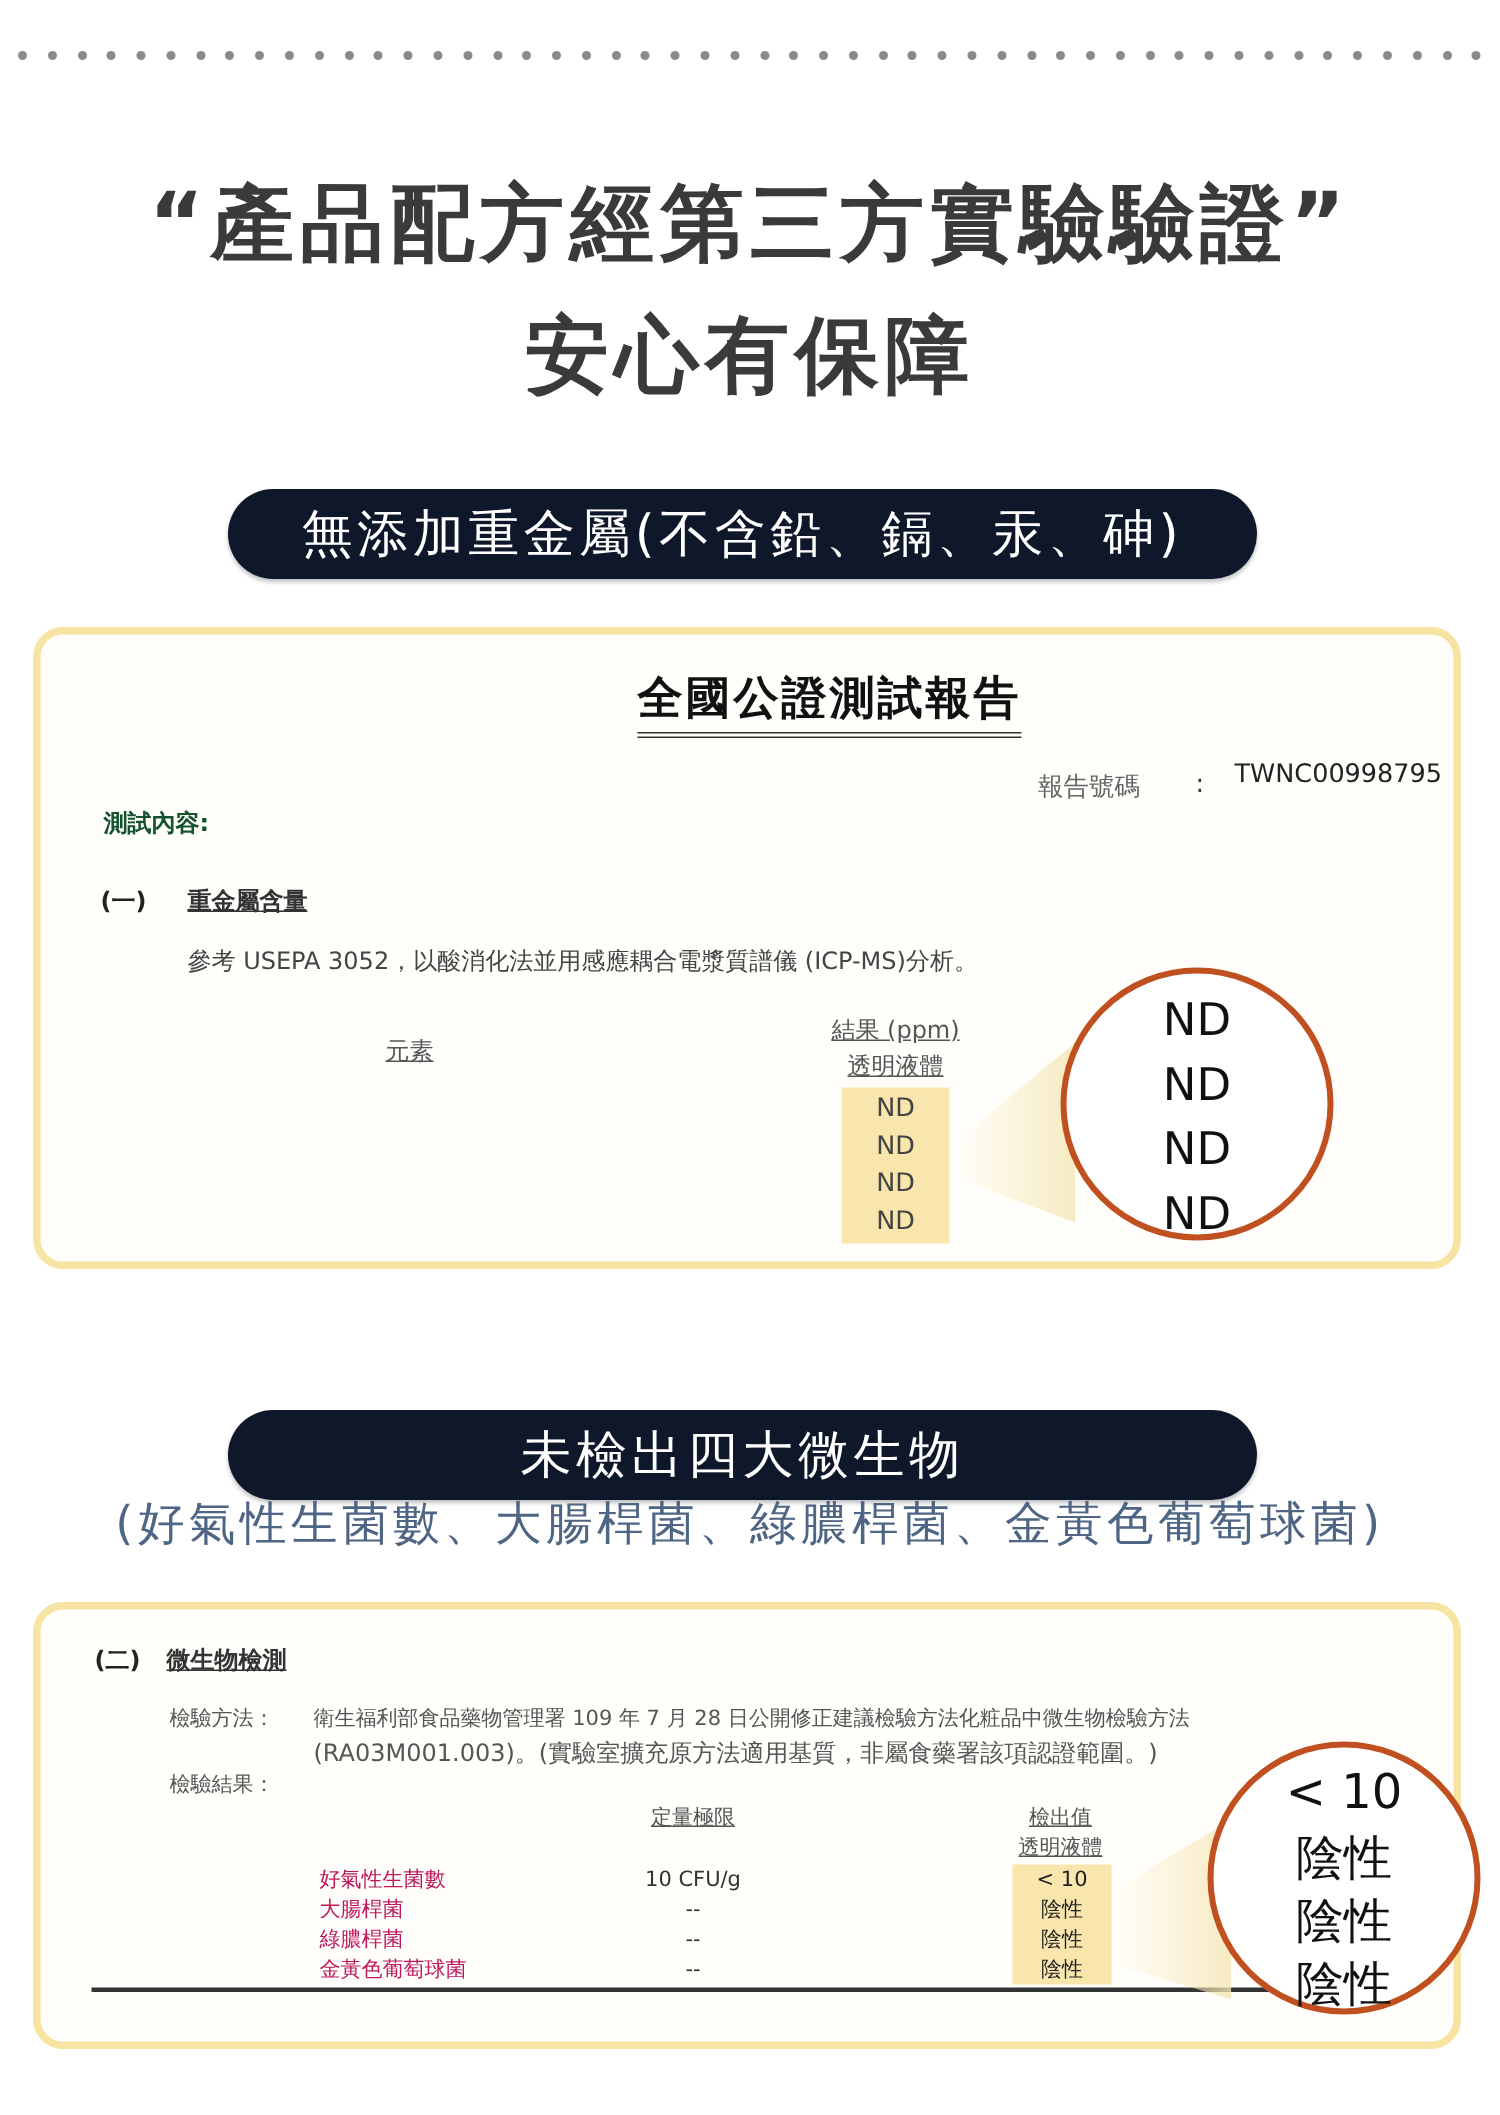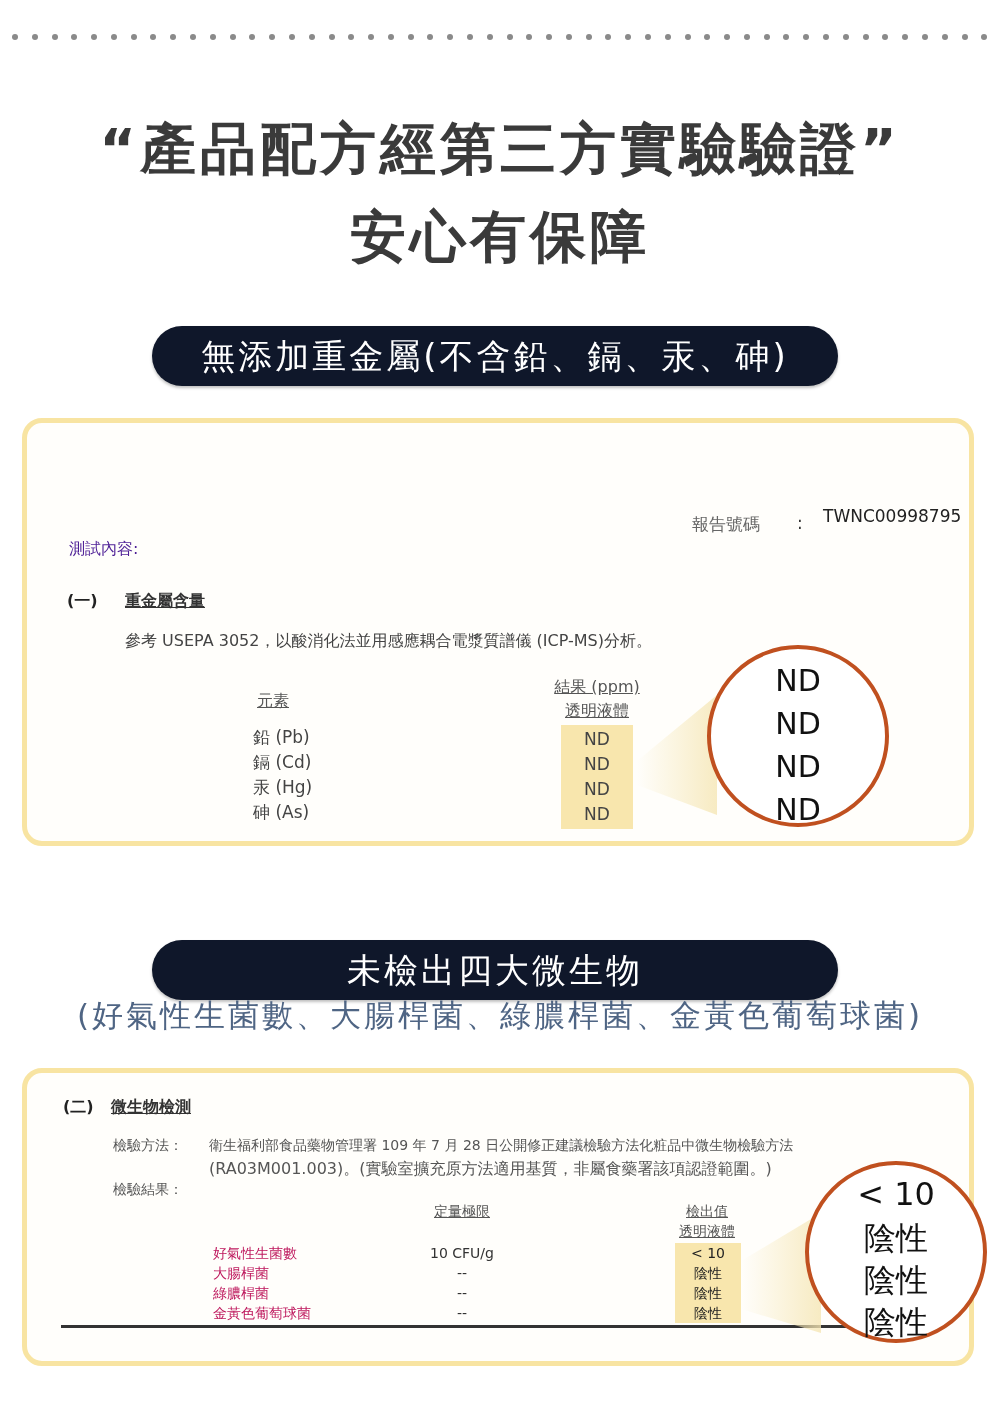--- a/index.html
+++ b/index.html
@@ -23,21 +23,21 @@
   .card { position: absolute; border: 5px solid #f8e4a2; border-radius: 20px; background: #fffefb; }
   .card.c1 { left: 22px; top: 418px; width: 952px; height: 428px; }
   .card.c2 { left: 22px; top: 1068px; width: 952px; height: 298px; }
 
   .abs { position: absolute; }
   .report-title { left: 398px; top: 22px; font-size: 30px; font-weight: bold; color: #111; letter-spacing: 2px;
                   border-bottom: 4px double #333; padding-bottom: 2px; }
   .report-no-label { left: 665px; top: 90px; font-size: 17px; color: #666; }
   .report-no-colon { left: 770px; top: 90px; font-size: 17px; color: #333; }
   .report-no { left: 796px; top: 83px; font-size: 17px; color: #222; }
-  .test-content { left: 42px; top: 116px; font-size: 16px; color: #4c1d95; }
+  .test-content { left: 42px; top: 116px; font-size: 16px; color: #14532d; font-weight: bold; }
   .sec-label { font-size: 16px; color: #222; font-weight: bold; }
   .sec-title { font-size: 16px; color: #333; text-decoration: underline; font-weight: bold; }
   .method { left: 98px; top: 208px; font-size: 16px; color: #444; }
   .highlight-title { left: 696px; top: 170px; font-size: 29px; color: #c8532a; font-weight: bold; letter-spacing: 1px; }
 
   .col-head { font-size: 16px; color: #555; text-decoration: underline; text-align: center; }
   .elem { font-size: 17px; color: #444; line-height: 25px; }
   .nd-col { background: #f8e6ad; text-align: center; font-size: 16px; color: #222; }
 
   .circle { position: absolute; border: 4px solid #c0501f; border-radius: 50%; background: #fff; }
@@ -104,40 +104,35 @@
     <span></span>
     <span></span>
   </div>
 
 <div class="headline l1">“產品配方經第三方實驗驗證”</div>
 <div class="headline l2">安心有保障</div>
 
 <div class="pill p1">無添加重金屬(不含鉛、鎘、汞、砷)</div>
 
 <div class="card c1">
+  <div class="abs report-title">全國公證測試報告</div>
   <div class="abs report-no-label">報告號碼</div>
   <div class="abs report-no-colon">:</div>
   <div class="abs report-no">TWNC00998795</div>
   <div class="abs test-content">測試內容:</div>
 
   <div class="abs sec-label" style="left:40px; top:168px;">(一)</div>
   <div class="abs sec-title" style="left:98px; top:168px;">重金屬含量</div>
 
   <div class="abs method">參考 USEPA 3052，以酸消化法並用感應耦合電漿質譜儀 (ICP-MS)分析。</div>
 
   <div class="abs col-head" style="left:230px; top:268px;">元素</div>
   <div class="abs col-head" style="left:520px; top:254px; width:100px;">結果 (ppm)</div>
   <div class="abs col-head" style="left:520px; top:278px; width:100px;">透明液體</div>
 
-  <div class="abs" style="left:226px; top:302px;">
-    <div class="elem">鉛 (Pb)</div>
-    <div class="elem">鎘 (Cd)</div>
-    <div class="elem">汞 (Hg)</div>
-    <div class="elem">砷 (As)</div>
-  </div>
   <div class="abs nd-col" style="left:534px; top:302px; width:72px; padding:2px 0;">
     <div class="elem">ND</div>
     <div class="elem">ND</div>
     <div class="elem">ND</div>
     <div class="elem">ND</div>
   </div>
 
   <div class="beam" style="left:610px; top:272px; width:80px; height:120px; clip-path: polygon(0 55%, 100% 0, 100% 100%, 0 75%);"></div>
 
   <div class="circle k1">

